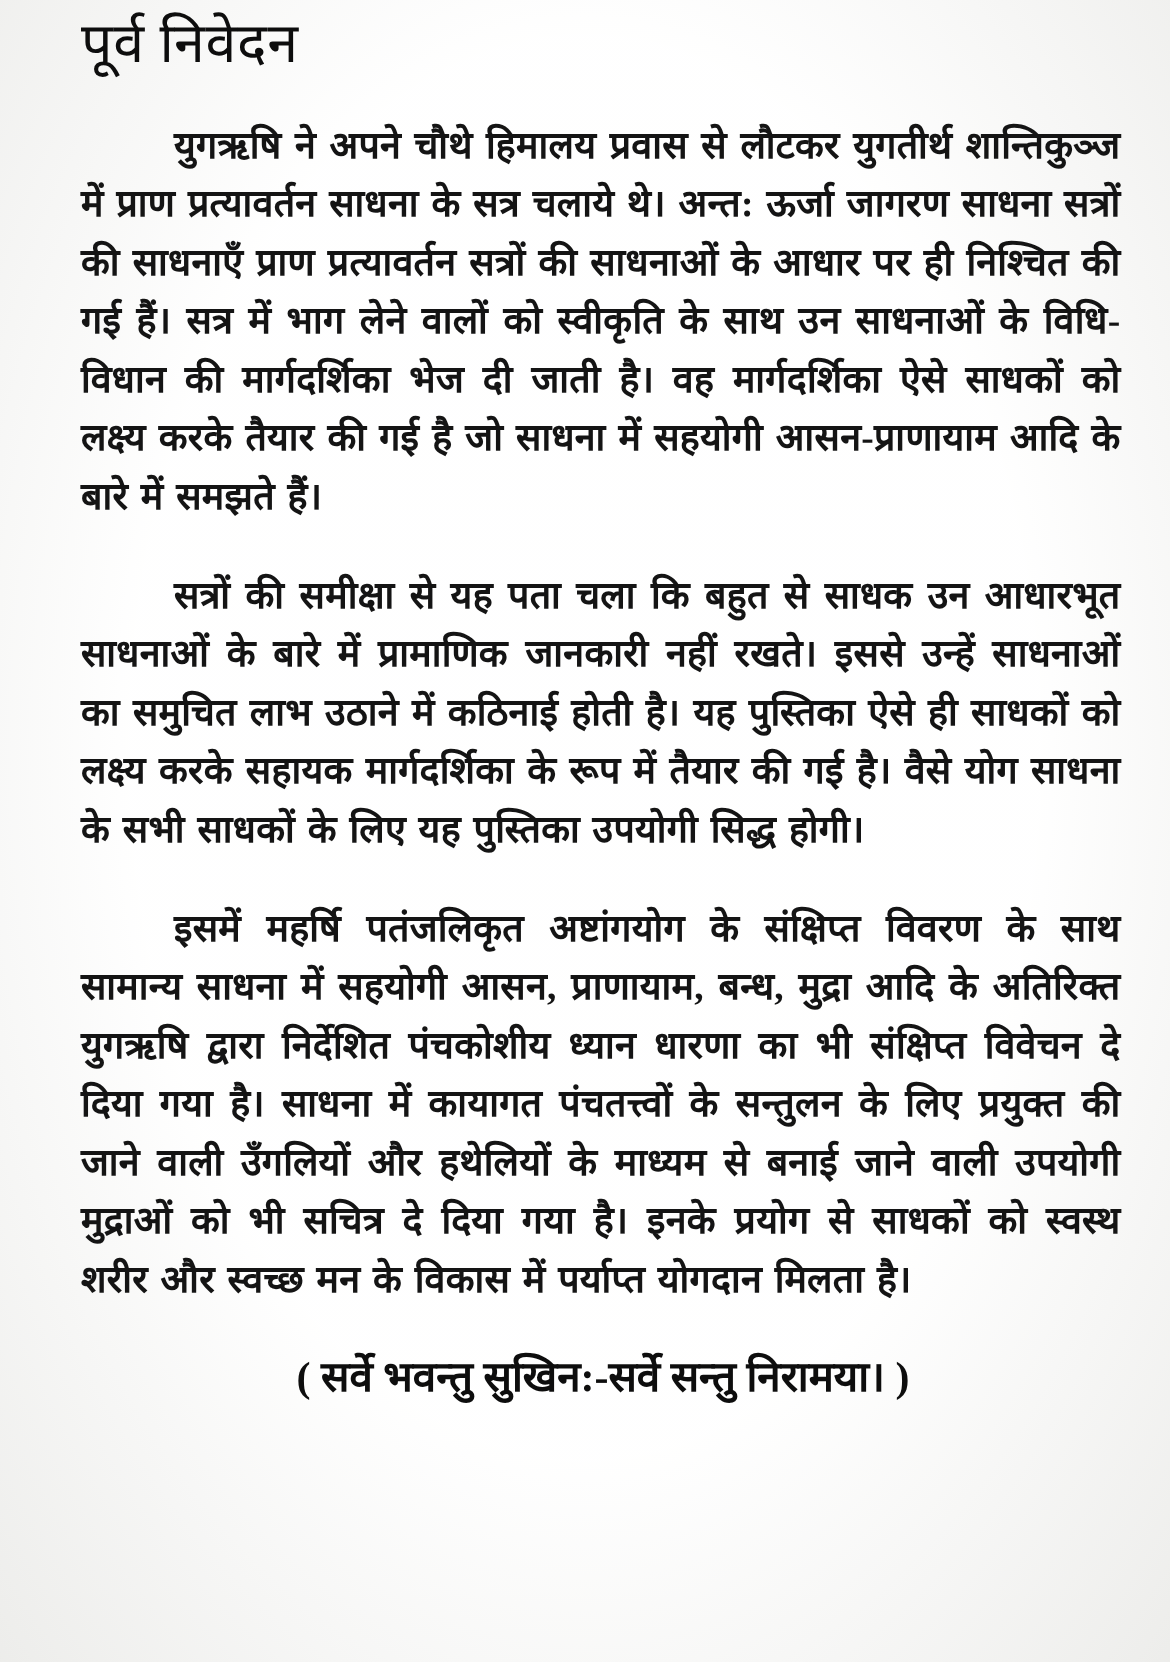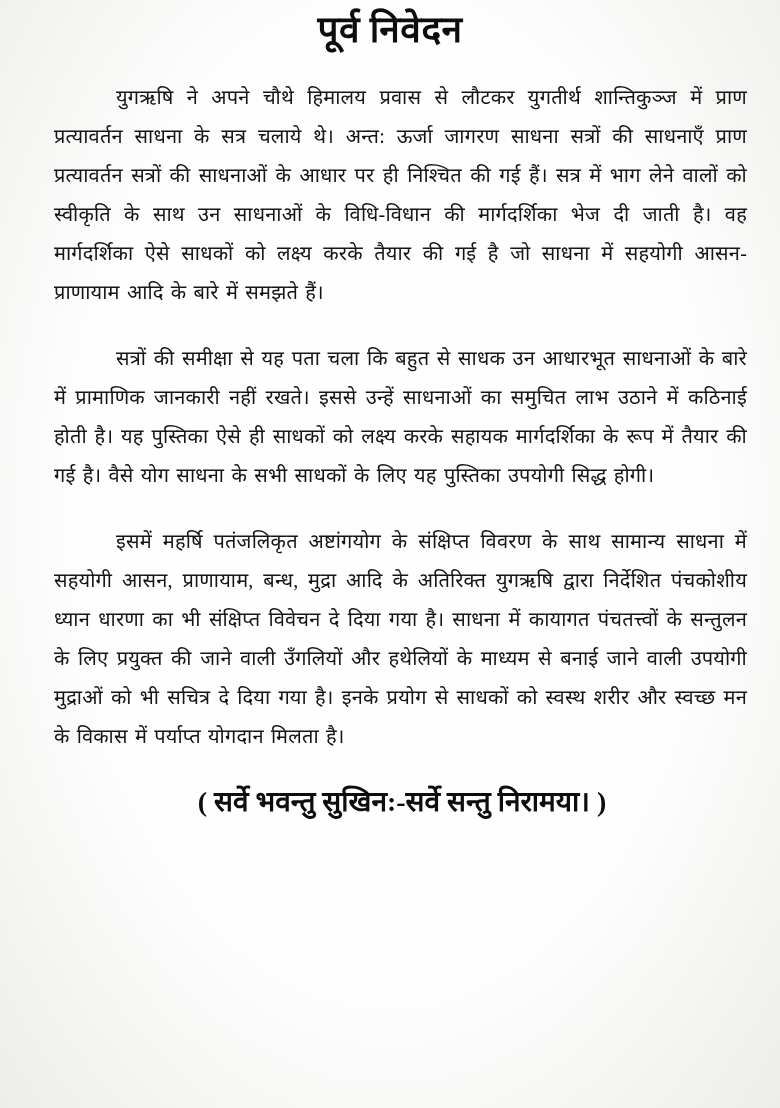--- a/index.html
+++ b/index.html
@@ -17,35 +17,34 @@
   .page {
     box-sizing: border-box;
     width: 780px;
     height: 1108px;
     padding: 6px 30px 10px 54px;
     background:
       radial-gradient(ellipse at 50% 45%, rgba(255,255,255,0.9) 55%, rgba(225,225,222,0.55) 100%),
       #fbfbfa;
   }
   .page-title {
-    text-align: center;
     font-size: 37px;
     line-height: 48px;
-    font-weight: 700;
+    font-weight: 400;
     letter-spacing: 0.5px;
     margin: 0 24px 0 0;
     color: #0d0d0d;
   }
   .body-text {
     margin-top: 24px;
   }
   .para {
-    font-size: 20px;
+    font-size: 25px;
     line-height: 39px;
-    font-weight: 400;
+    font-weight: 700;
     text-align: justify;
     text-indent: 62px;
     margin: 0 3px 27px 0;
     color: #141414;
     letter-spacing: 0.2px;
     word-spacing: 2px;
   }
   .closing-line {
     text-align: center;
     font-size: 28px;

